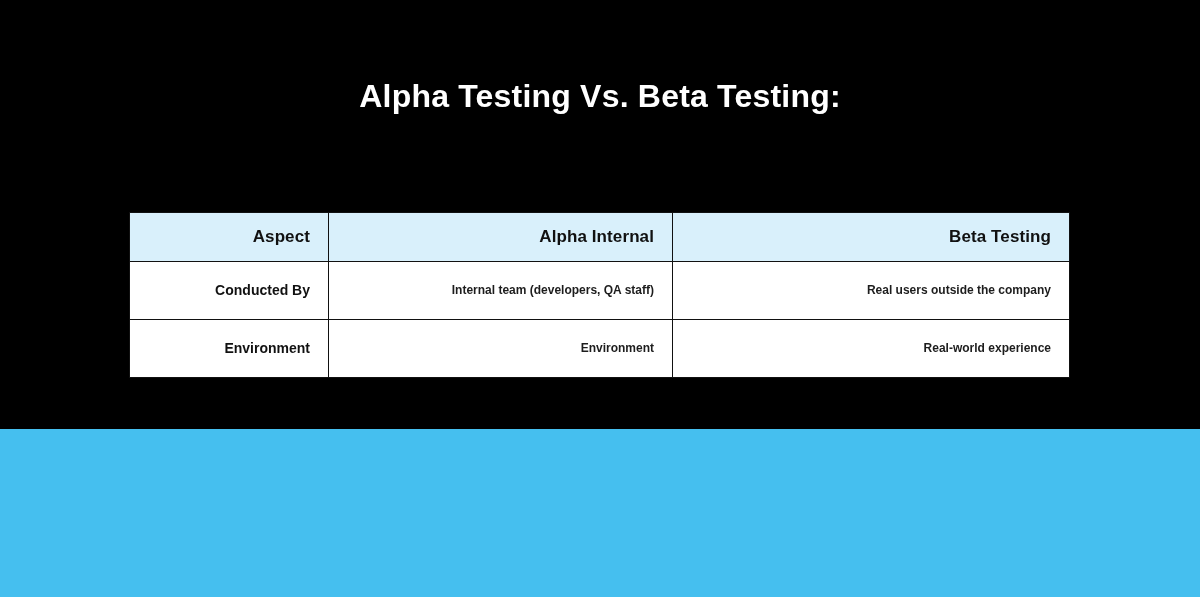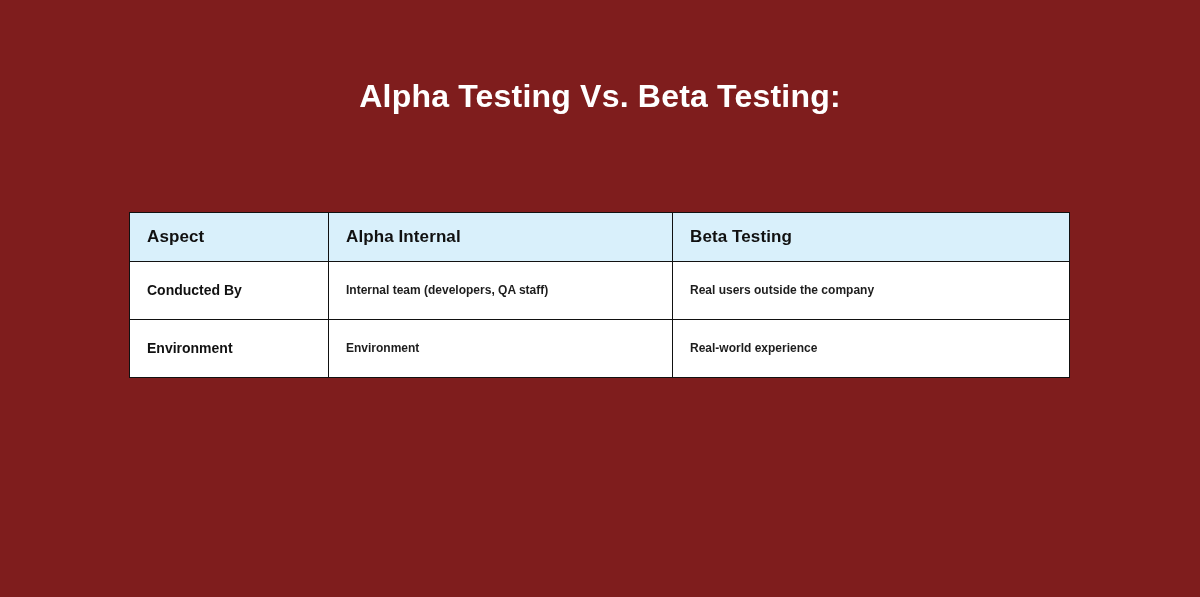--- a/index.html
+++ b/index.html
@@ -11,22 +11,22 @@
     height: 597px;
     overflow: hidden;
     background: #45bfef;
     font-family: "Liberation Sans", sans-serif;
     -webkit-font-smoothing: antialiased;
   }
 
   .poster {
     position: relative;
     width: 1200px;
-    height: 597px;
-    background: #7f1d1d;
+    height: 429px;
+    background: #000000;
     box-sizing: border-box;
     padding-left: 20px;
   }
 
   .title-block {
     position: absolute;
     top: 76px;
     left: 0;
     width: 1200px;
     text-align: center;
@@ -53,21 +53,21 @@
     width: 940px;
     background: #ffffff;
     border: 1.5px solid #111111;
   }
   table.cmp col.c1 { width: 199px; }
   table.cmp col.c2 { width: 344px; }
   table.cmp col.c3 { width: 397px; }
 
   table.cmp th, table.cmp td {
     border: 1.5px solid #111111;
-    text-align: left;
+    text-align: right;
     vertical-align: middle;
     padding: 14px 18px 14px 17px;
     box-sizing: border-box;
   }
 
   thead tr {
     background: #d9f0fb;
   }
   thead th {
     height: 47px;

